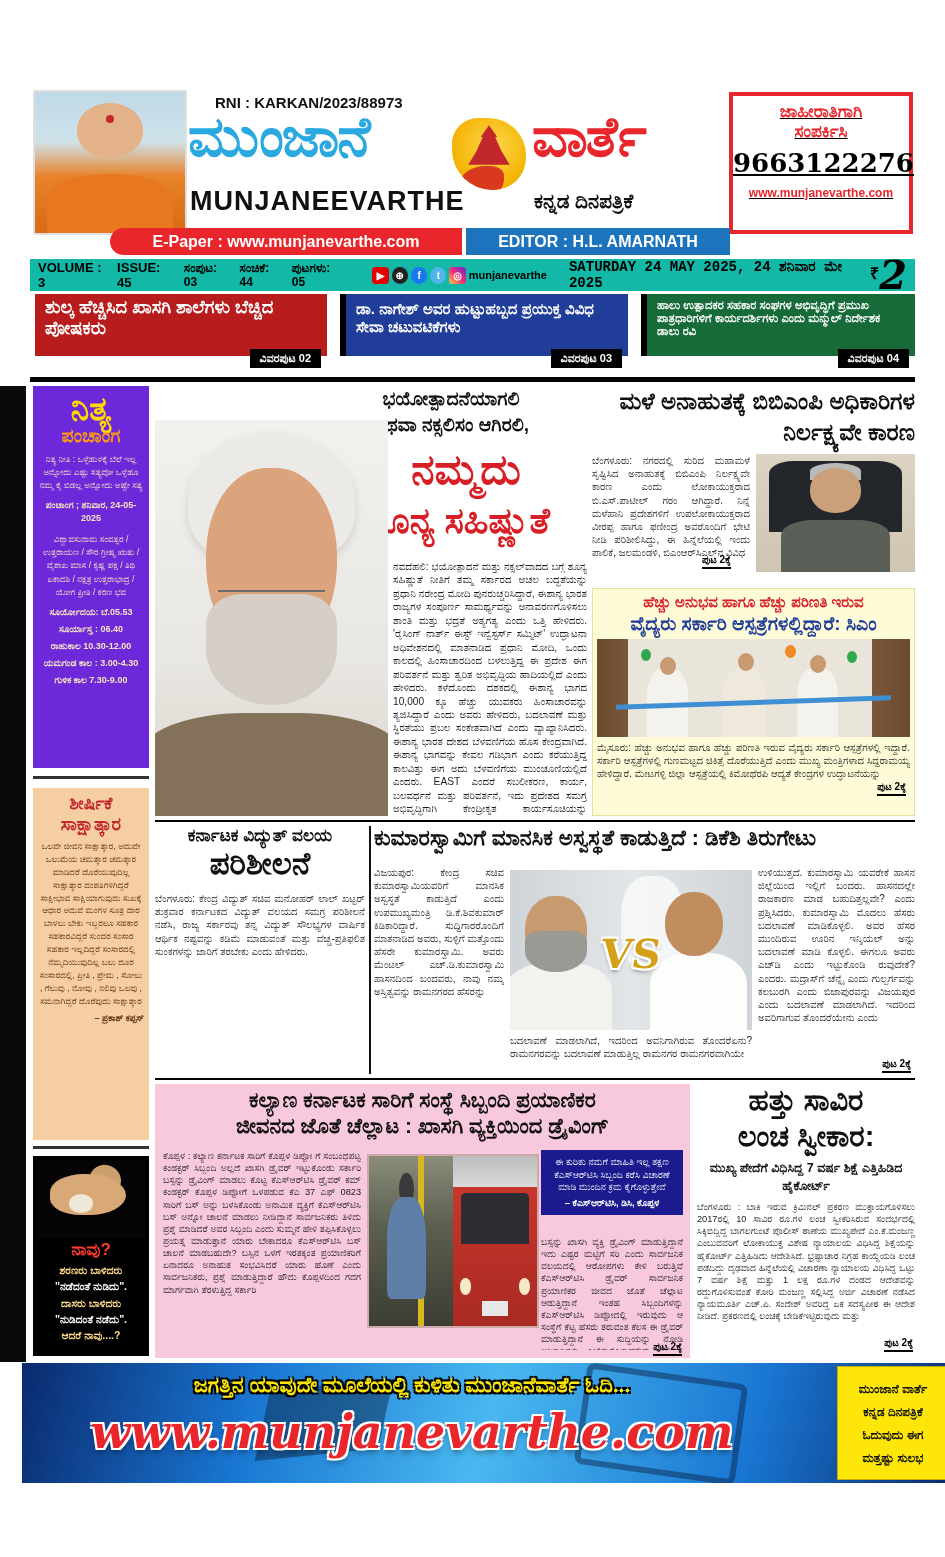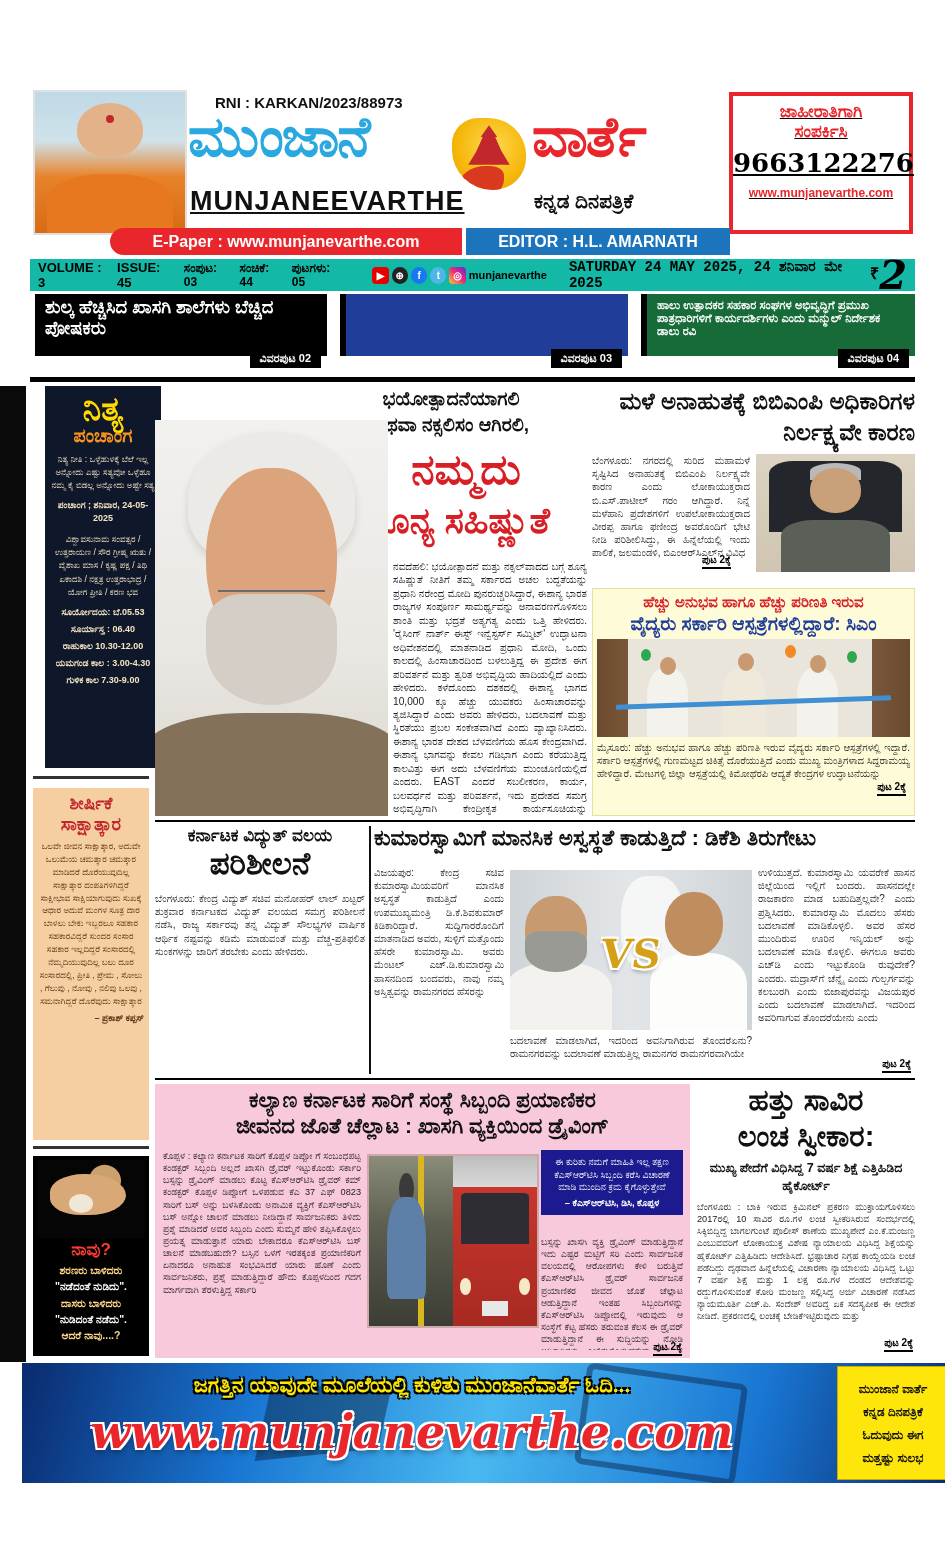--- a/index.html
+++ b/index.html
@@ -25,21 +25,21 @@
   .bar-blue{background:#1b74bc;}
   
   .infobar{background:#14b8a6;display:flex;align-items:center;}
   .soc{width:17px;height:17px;border-radius:4px;display:inline-flex;align-items:center;justify-content:center;
        font-size:10px;font-weight:bold;color:#fff;margin-right:3px;}
   
   .teaser{color:#fff;font-weight:bold;display:flex;align-items:center;justify-content:center;padding:6px 10px 20px 10px;box-sizing:border-box;}
   .tag{position:absolute;right:6px;bottom:-12px;background:#000;color:#fff;font-size:11px;font-weight:bold;
        padding:3px 10px;}
   
-  .panch{background:#0f172a;color:#f3e3c3;margin-left:12px;}
+  .panch{background:#6d28d9;color:#f3e3c3;}
   .peach{background:#f5cfa2;color:#5a3010;}
   .navbox{background:#000;}
   .hand{position:relative;background:#050505;}
   .hand .f1{position:absolute;left:12%;top:18%;width:70%;height:52%;background:#d9a877;border-radius:46% 54% 50% 42%;}
   .hand .f2{position:absolute;left:48%;top:6%;width:30%;height:40%;background:#caa06e;border-radius:50%;transform:rotate(25deg);}
   .hand .ball{position:absolute;left:30%;top:44%;width:22%;height:24%;background:#efe7d8;border-radius:50%;}
   
   .ph{overflow:hidden;}
   .p-modi{background:linear-gradient(180deg,#f2f1ee 0%,#e9e7e2 60%,#d9d4cc 100%);}
   .p-modi .hair{position:absolute;left:14%;top:3%;width:72%;height:34%;background:#eceae6;border-radius:50% 50% 40% 40%;box-shadow:0 4px 8px rgba(0,0,0,.12);}
@@ -104,21 +104,21 @@
         <div class="robe"></div>
     </div>
   </div>
   <div class="abs bold" style="left:215px;top:94px;width:260px;font-size:15px;color:#111;">RNI : KARKAN/2023/88973</div>
   <div class="abs bold" style="left:188px;top:104px;width:265px;font-size:56px;color:#2aa8e0;letter-spacing:-2px;">ಮುಂಜಾನೆ</div>
   <div class="abs emblem ph" style="left:452px;top:118px;width:74px;height:72px;">
     <div class="temple"></div>
       <div class="flame"></div>
   </div>
   <div class="abs bold" style="left:532px;top:104px;width:200px;font-size:56px;color:#e8262b;letter-spacing:-2px;">ವಾರ್ತೆ</div>
-  <div class="abs bold" style="left:190px;top:186px;width:300px;font-size:27px;color:#111;letter-spacing:1px;text-decoration:underline;">MUNJANEEVARTHE</div>
+  <div class="abs bold" style="left:190px;top:186px;width:300px;font-size:27px;color:#111;letter-spacing:1px;">MUNJANEEVARTHE</div>
   <div class="abs bold" style="left:534px;top:190px;width:200px;font-size:20px;color:#111;">ಕನ್ನಡ ದಿನಪತ್ರಿಕೆ</div>
 
   <div class="abs adbox ctr" style="left:729px;top:92px;width:184px;height:142px;box-sizing:border-box;padding-top:6px;text-decoration:underline;">
     <div class="bold" style="font-size:17px;color:#e8262b;">ಜಾಹೀರಾತಿಗಾಗಿ</div>
     <div class="bold" style="font-size:17px;color:#e8262b;">ಸಂಪರ್ಕಿಸಿ</div>
     <div class="bold" style="font-size:26px;color:#000;font-family:'DejaVu Serif',serif;margin-top:6px;">9663122276</div>
     <div class="bold" style="font-size:12px;color:#e8262b;margin-top:8px;">www.munjanevarthe.com</div>
   </div>
 
   <div class="abs bar-red ctr bold white" style="left:110px;top:228px;width:352px;height:27px;line-height:27px;font-size:16px;">E-Paper : www.munjanevarthe.com</div>
@@ -136,25 +136,26 @@
     <span class="soc" style="background:#4db8e8;border-radius:50%;">t</span>
     <span class="soc" style="background:linear-gradient(45deg,#f9ce34,#ee2a7b,#6228d7);">◎</span>
     <span class="bold" style="font-size:11px;margin-right:22px;">munjanevarthe</span>
     <span class="bold" style="font-size:14px;font-family:Liberation Mono, monospace;">SATURDAY 24 MAY 2025, 24 ಶನಿವಾರ ಮೇ 2025</span>
     <span style="margin-left:auto;display:flex;align-items:flex-start;">
       <span class="bold" style="font-size:16px;margin-top:2px;">₹</span>
       <span class="bold" style="font-size:40px;line-height:30px;font-family:'DejaVu Serif',serif;font-style:italic;">2</span>
     </span>
   </div>
 
-  <div class="abs teaser" style="left:35px;top:294px;width:292px;height:62px;background:#000000;font-size:18px;">
+  <div class="abs teaser" style="left:35px;top:294px;width:292px;height:62px;background:#b91c1c;font-size:18px;">
     <span>ಶುಲ್ಕ ಹೆಚ್ಚಿಸಿದ ಖಾಸಗಿ ಶಾಲೆಗಳು ಬೆಚ್ಚಿದ ಪೋಷಕರು</span>
     <span class="tag">ವಿವರಪುಟ 02</span>
   </div>
   <div class="abs teaser" style="left:340px;top:294px;width:288px;height:62px;background:#1f3d99;border-left:6px solid #000;font-size:15px;">
+    <span>ಡಾ. ನಾಗೇಶ್ ಅವರ ಹುಟ್ಟುಹಬ್ಬದ ಪ್ರಯುಕ್ತ ವಿವಿಧ ಸೇವಾ ಚಟುವಟಿಕೆಗಳು</span>
     <span class="tag">ವಿವರಪುಟ 03</span>
   </div>
   <div class="abs teaser" style="left:641px;top:294px;width:274px;height:62px;background:#176b38;border-left:6px solid #000;font-size:11.5px;">
     <span>ಹಾಲು ಉತ್ಪಾದಕರ ಸಹಕಾರ ಸಂಘಗಳ ಅಭಿವೃದ್ಧಿಗೆ ಪ್ರಮುಖ ಪಾತ್ರಧಾರಿಗಳಿಗೆ ಕಾರ್ಯದರ್ಶಿಗಳು ಎಂದು ಮನ್ಮುಲ್ ನಿರ್ದೇಶಕ ಡಾಲು ರವಿ</span>
     <span class="tag">ವಿವರಪುಟ 04</span>
   </div>
 
   <div class="abs rule" style="left:30px;top:377px;width:885px;height:5px;"></div>
   <div class="abs" style="left:0;top:386px;width:26px;height:976px;background:#0a0a0a;"></div>
 

